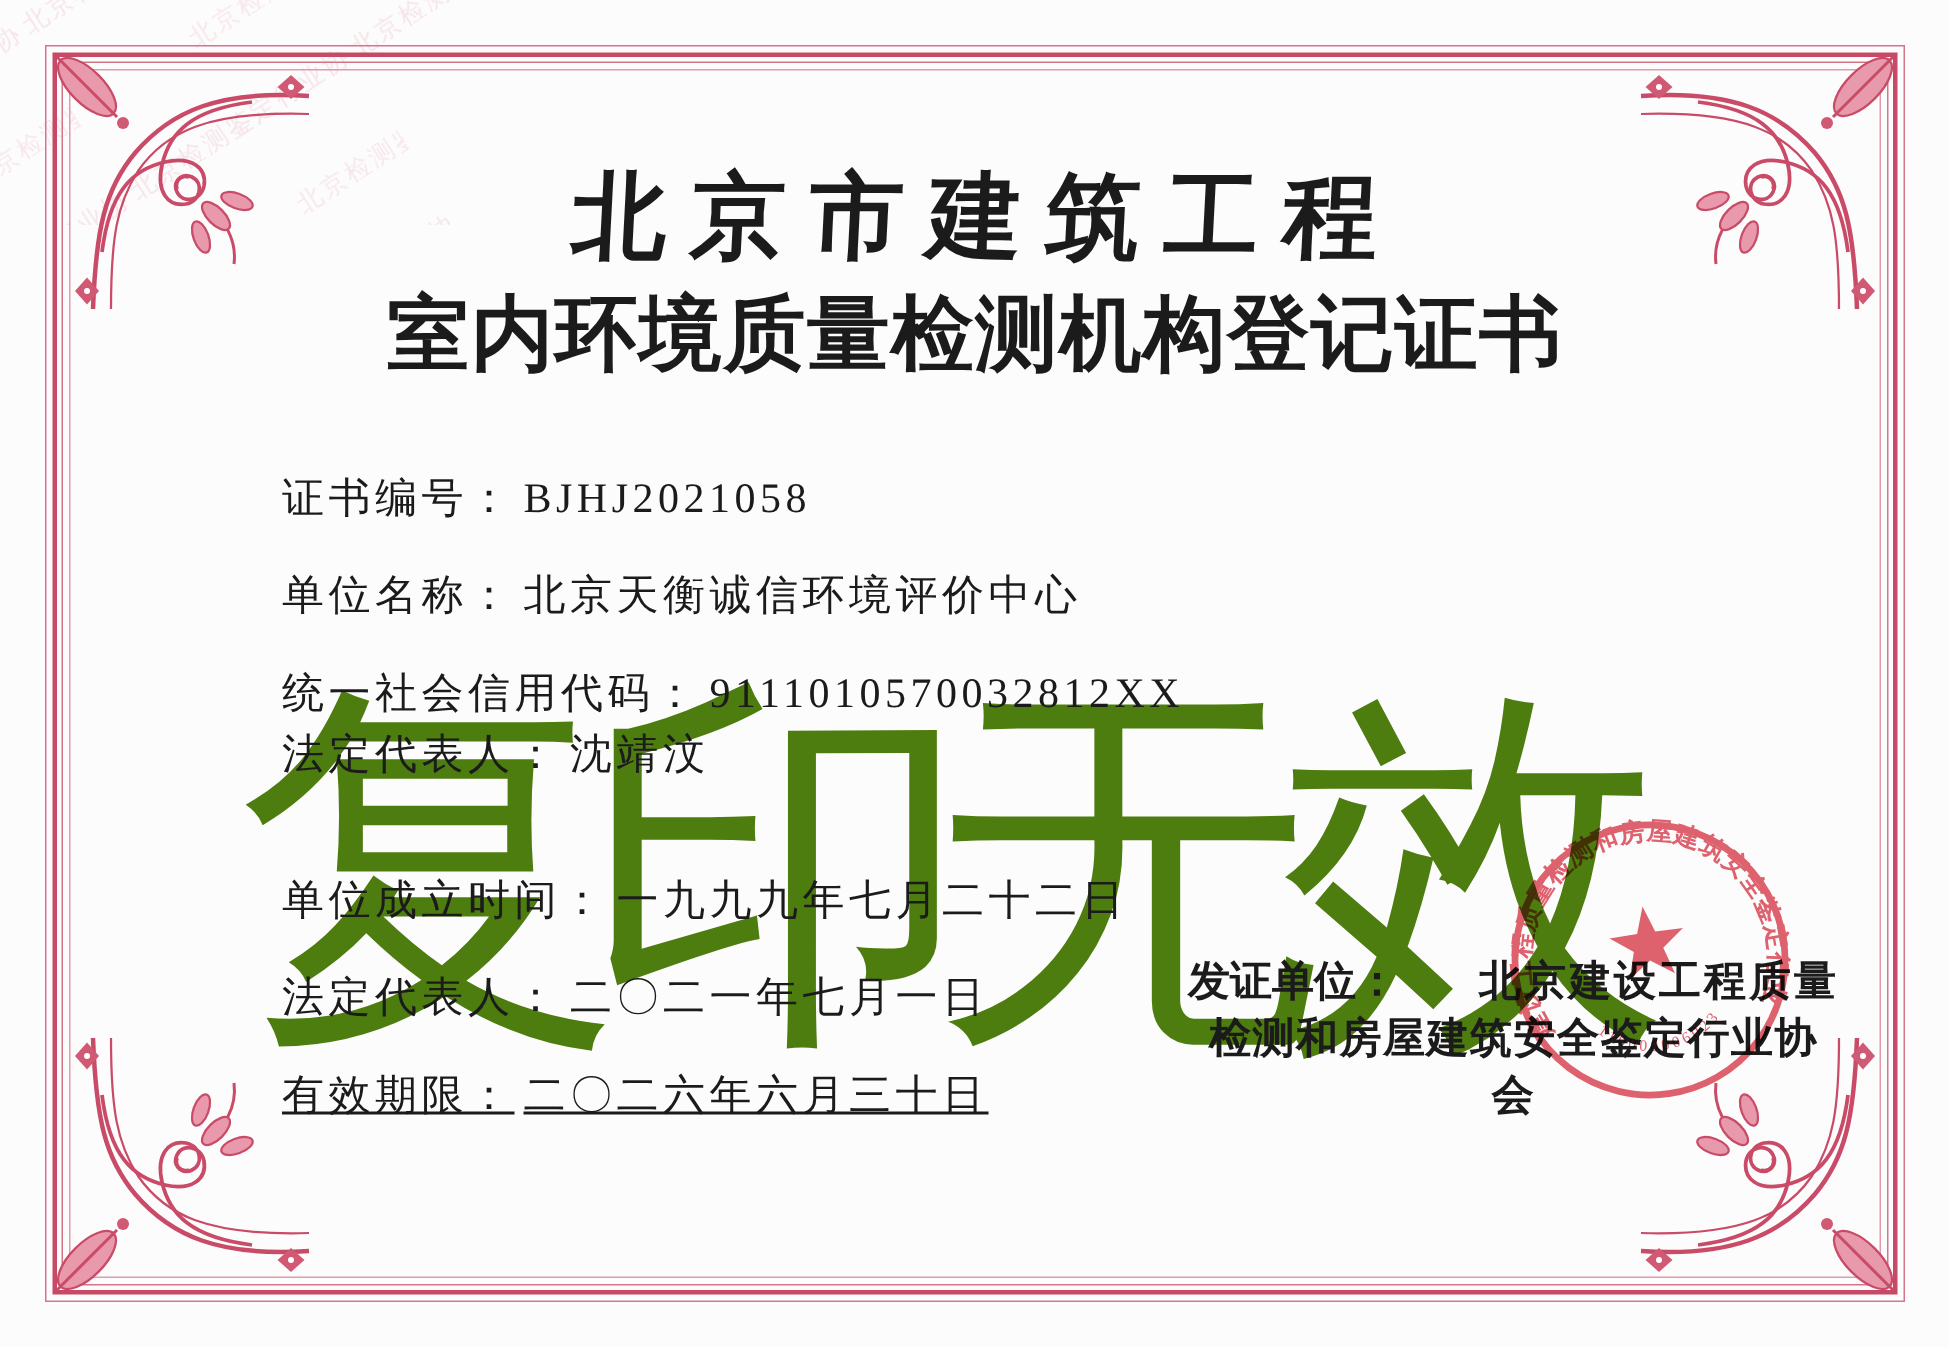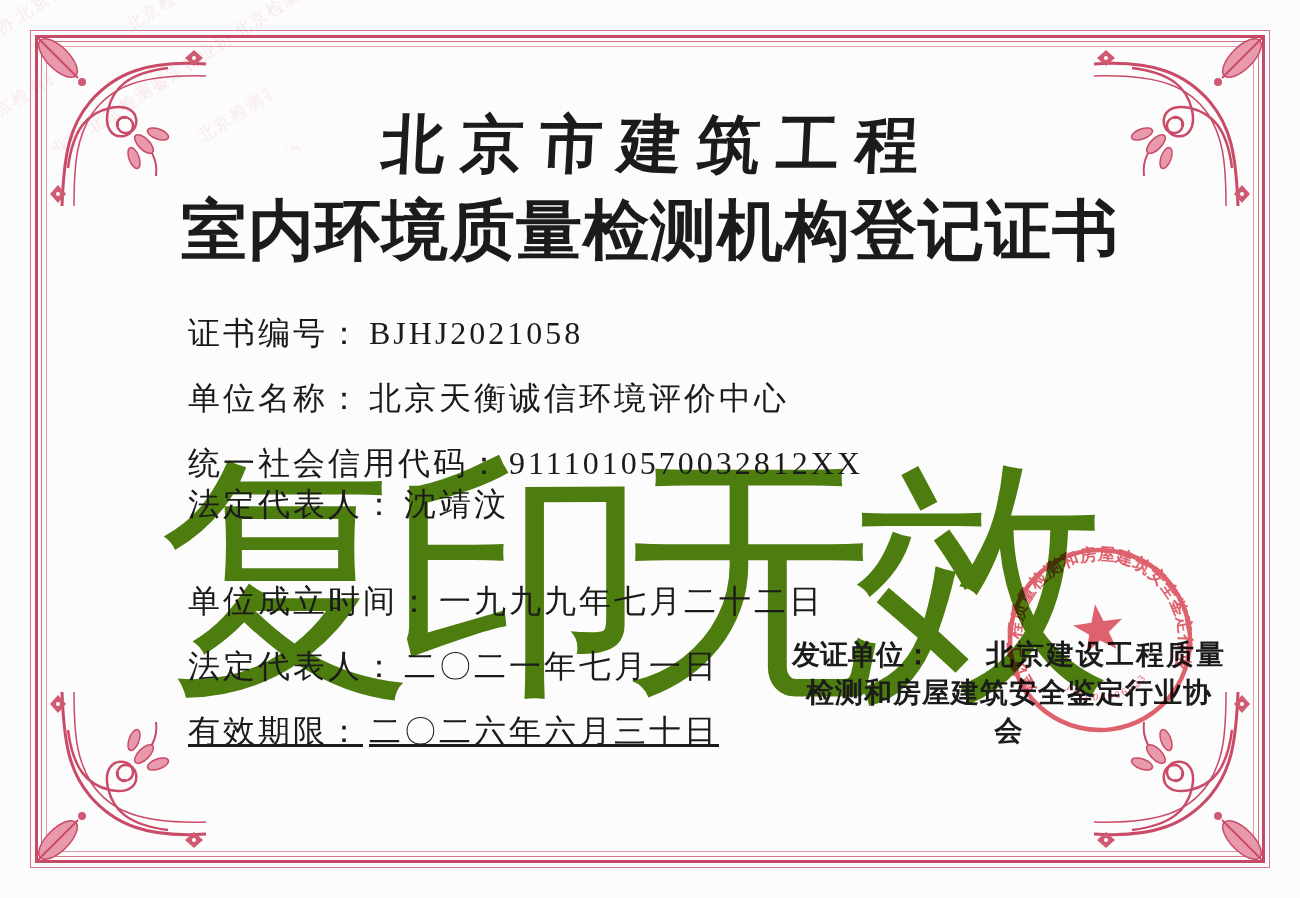--- a/index.html
+++ b/index.html
@@ -24,25 +24,25 @@
   .corner.br{right:18px;bottom:18px;transform:scale(-1,-1);}
 
   .title1{
     position:absolute;left:0;right:0;top:102px;z-index:2;
     text-align:center;font-size:63px;font-weight:900;
     letter-spacing:16px;padding-left:16px;
     transform:skewX(-3deg);
   }
   .title2{
     position:absolute;left:0;right:0;top:186px;z-index:2;
-    text-align:center;font-size:66px;font-weight:800;letter-spacing:1px;
+    text-align:center;font-size:55px;font-weight:800;letter-spacing:1px;
   }
 
   .fields{position:absolute;left:188px;top:0;z-index:2;}
-  .field-row{position:absolute;left:0;white-space:nowrap;font-size:32px;line-height:40px;}
+  .field-row{position:absolute;left:0;white-space:nowrap;font-size:28px;line-height:40px;}
   .field-row .f-label{letter-spacing:3px;}
   .field-row .f-value{letter-spacing:3px;margin-left:6px;}
   .r0{top:313px;} .r1{top:378px;font-family:Liberation Serif, serif;} .r2{top:443px;} .r3{top:484px;}
   .r4{top:581px;} .r5{top:646px;} .r6{top:711px;text-decoration:underline;}
 
   .watermark{
     position:absolute;left:158px;top:452px;z-index:1;
     font-size:258px;line-height:1;letter-spacing:-26px;
     color:#4d7c0f;font-weight:500;white-space:nowrap;
     user-select:none;

